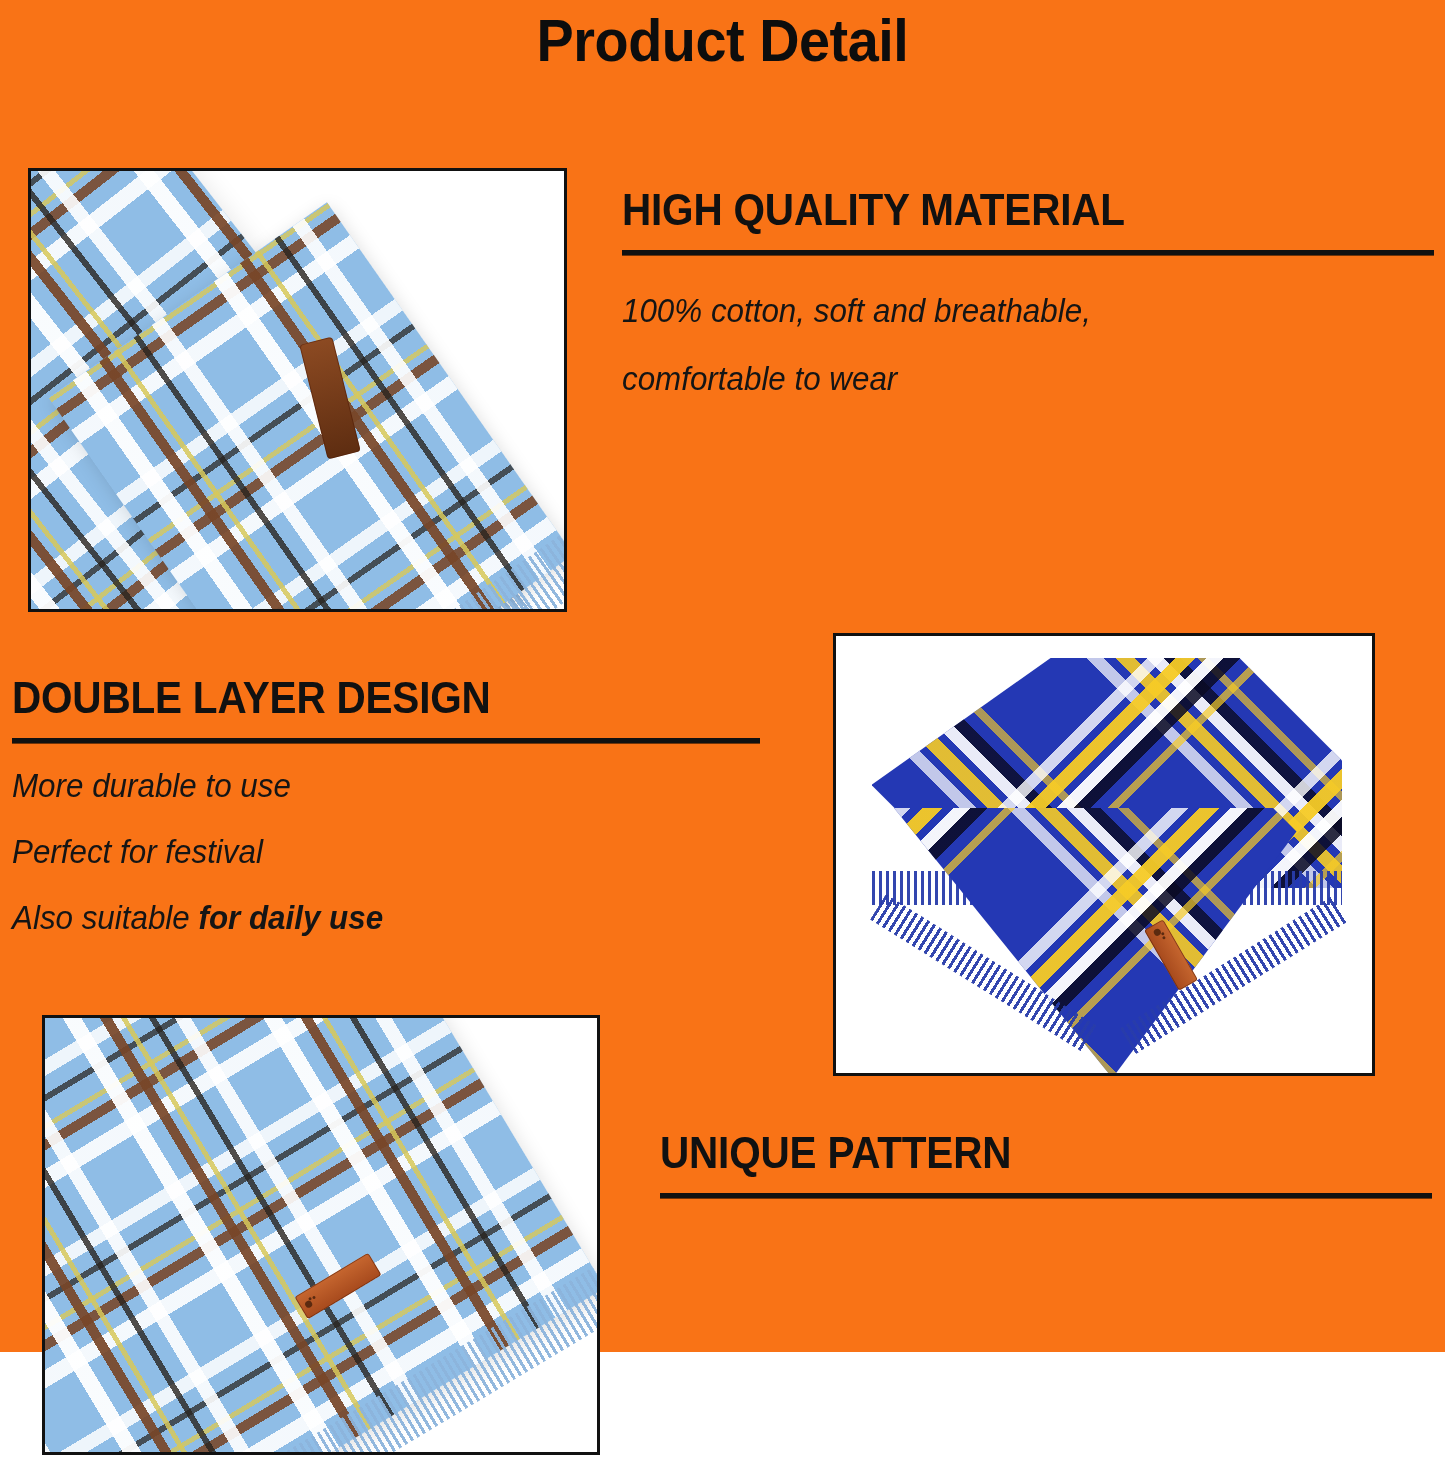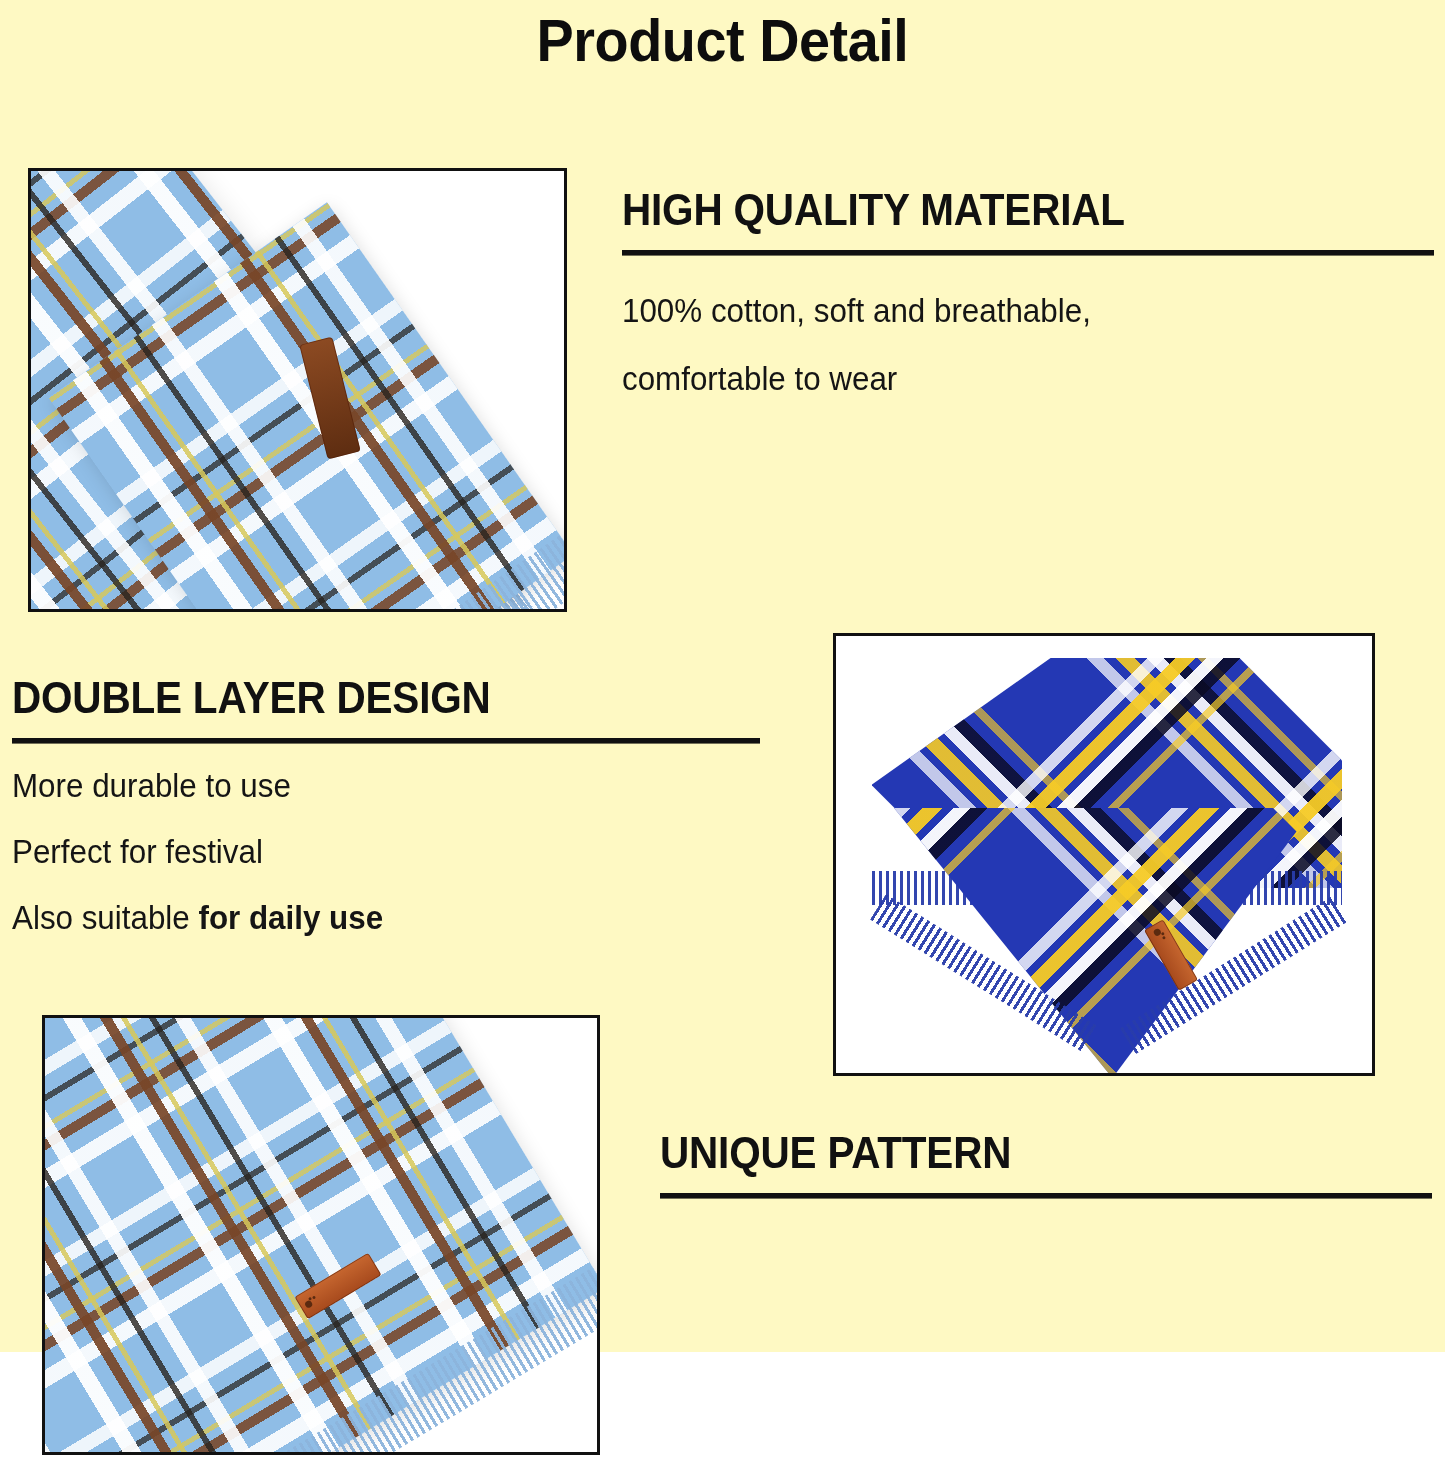--- a/index.html
+++ b/index.html
@@ -2,21 +2,21 @@
 <html><head>
 <meta charset="utf-8">
 <style>
   * { margin:0; padding:0; box-sizing:border-box; }
   html, body {
     width:1445px; height:1460px;
     background:#ffffff;
     font-family:"Liberation Sans", sans-serif;
     overflow:hidden;
   }
-  .page { position:relative; width:1445px; height:1352px; background:#fef9c3; }
+  .page { position:relative; width:1445px; height:1352px; background:#f97316; }
 
   
   .page-title {
     position:absolute; left:0; top:4px; width:1445px;
     text-align:center;
     font-size:60px; line-height:74px;
     font-weight:700;
     letter-spacing:-0.5px;
     color:#0d0d0d;
     transform:scaleX(0.93);
@@ -31,21 +31,21 @@
     letter-spacing:-0.2px;
     white-space:nowrap;
     transform:scaleX(0.92);
     transform-origin:left top;
   }
   .block .rule {
     height:5px; background:#111;
     margin-top:14px;
     box-shadow:0 1px 0 rgba(0,0,0,.55);
   }
-  .block .body { margin-top:22px; }
+  .block .body { margin-top:22px;font-style:italic; }
   .block .body .line {
     font-size:33px; line-height:66px;
     color:#151515; font-weight:500;
     white-space:nowrap;
     transform:scaleX(0.95);
     transform-origin:left top;
   }
   .block .body .line .strong { font-weight:800; }
 
   .b-material { left:622px; top:184px; width:812px; }

